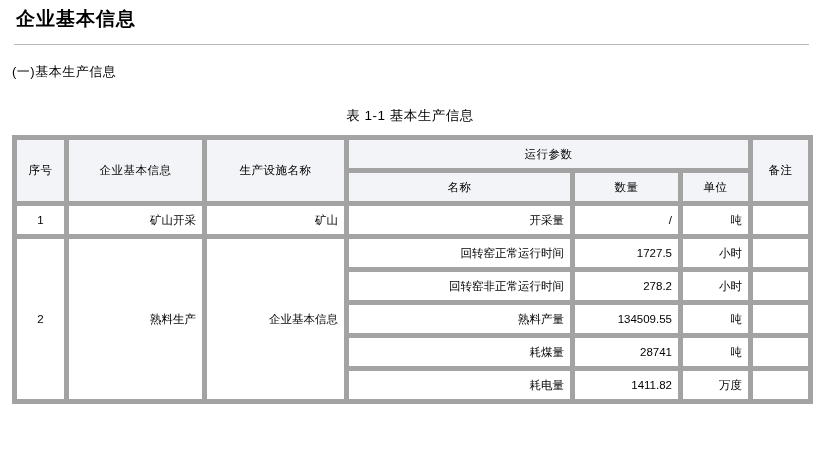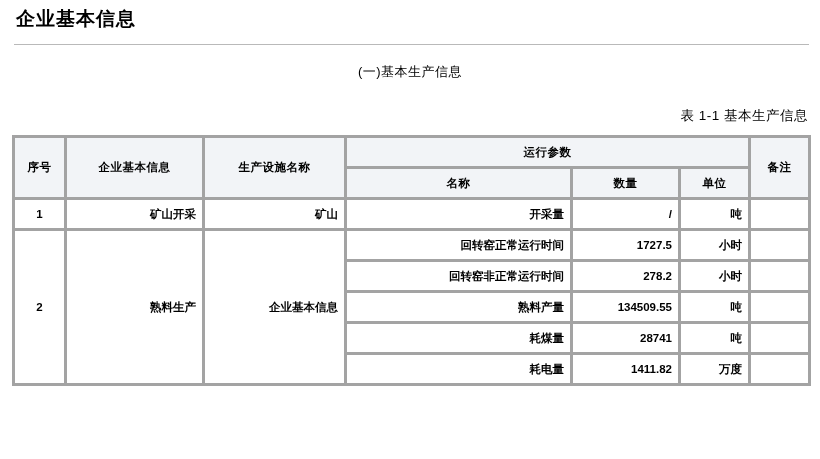--- a/index.html
+++ b/index.html
@@ -33,43 +33,42 @@
   .title-rule {
     border-bottom: 1px solid #b9b9b9;
     width: 795px;
     margin: 0 0 0 2px;
   }
   .section-heading {
     font-family: "Liberation Sans", "DejaVu Sans", sans-serif;
     font-size: 13px;
     margin: 18px 0 0 0;
     letter-spacing: 0.5px;
-    text-align: center;
   }
   .table-caption {
-    text-align: right;
+    text-align: center;
     font-family: "Liberation Sans", "DejaVu Sans", sans-serif;
     font-size: 13.5px;
     margin: 26px 0 10px 0;
     letter-spacing: 0.5px;
   }
   table.info-table {
     border-collapse: collapse;
     width: 796px;
     margin: 0 auto;
     table-layout: fixed;
     font-family: "Liberation Sans", "DejaVu Sans", sans-serif;
     font-size: 11.5px;
   }
   table.info-table th,
   table.info-table td {
-    border: 3px solid #a3a3a3;
+    border: 5px solid #a3a3a3;
     height: 24px;
     padding: 2px 6px;
-    font-weight: bold;
+    font-weight: normal;
     vertical-align: middle;
   }
   thead th {
     background: #f2f4f7;
     text-align: center;
     letter-spacing: 0.5px;
   }
   td.c {
     text-align: center;
   }

